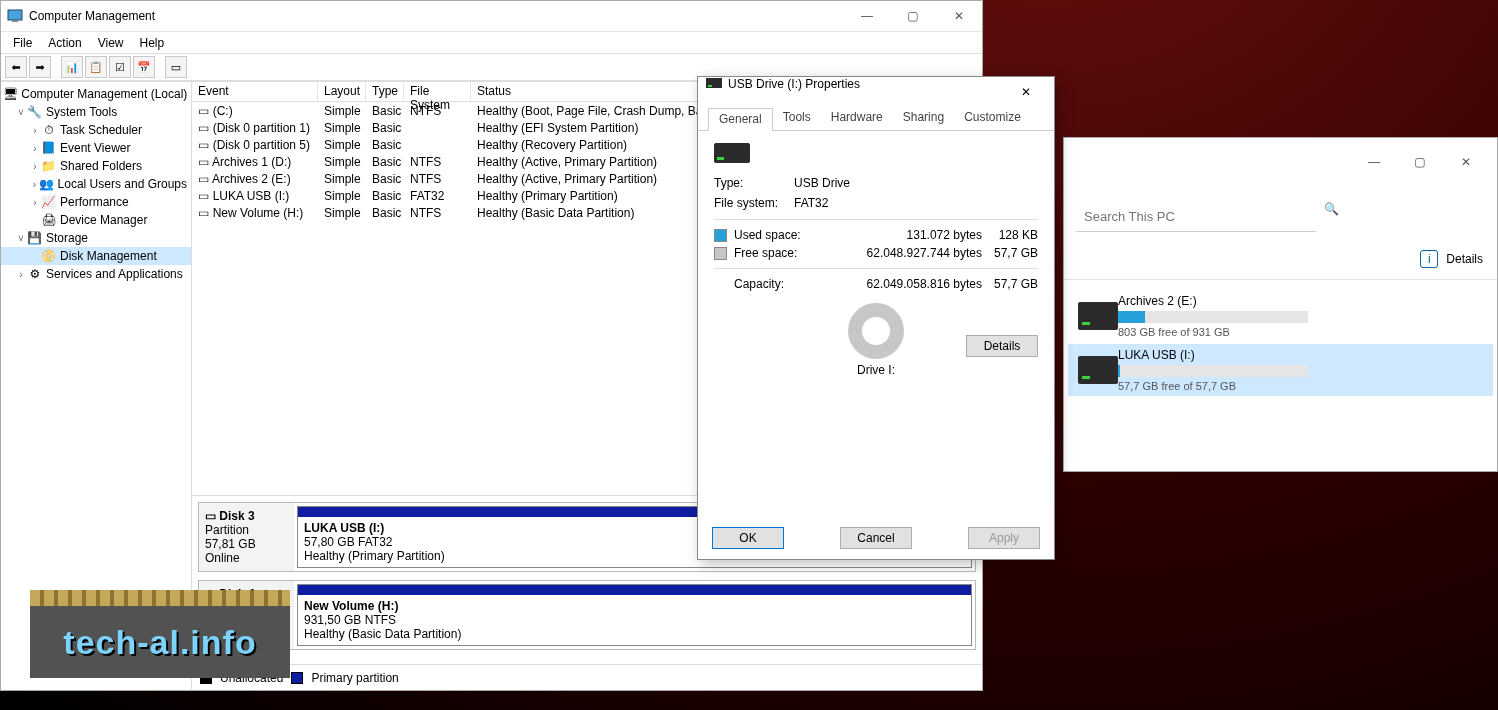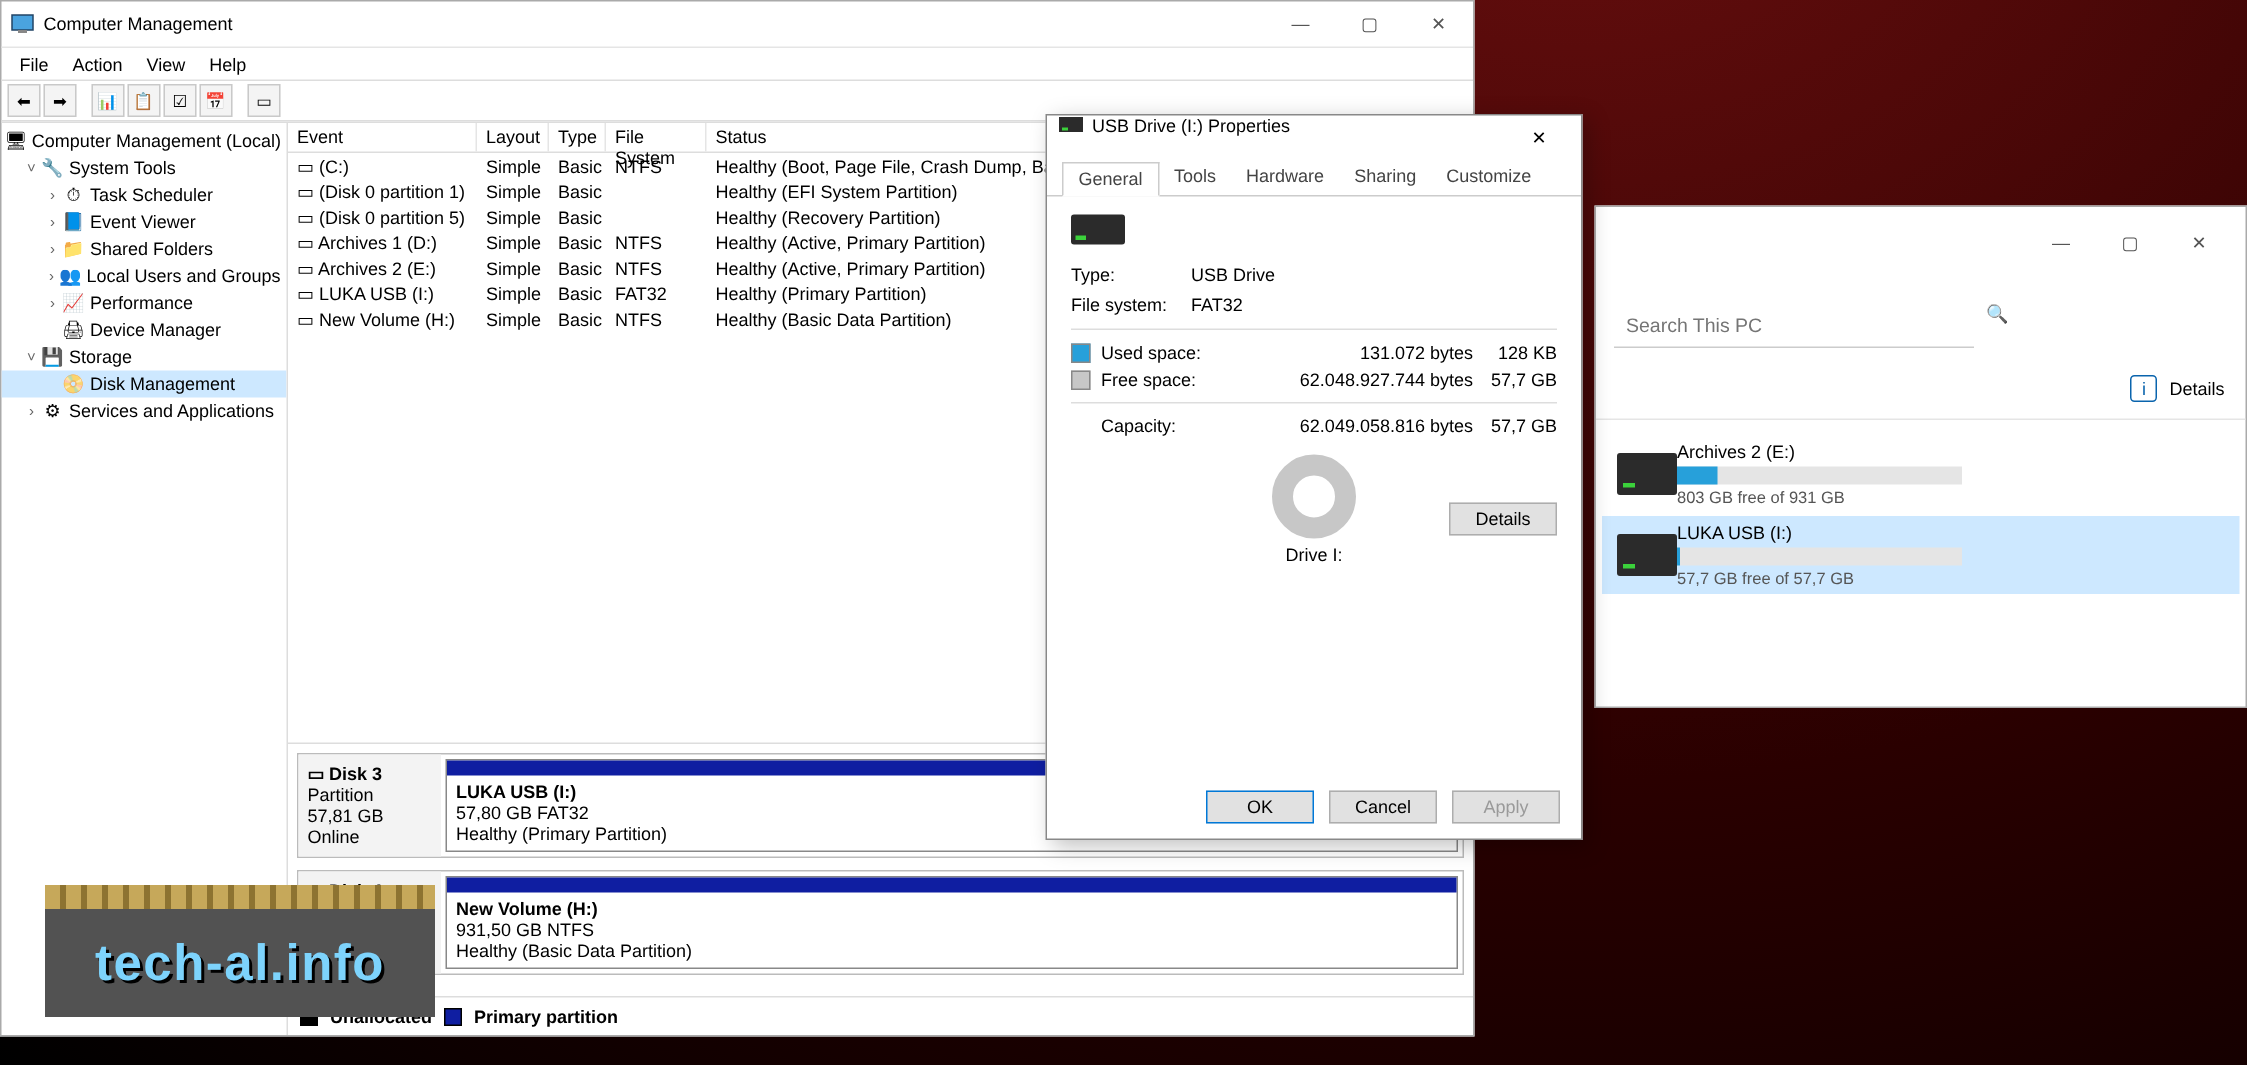--- a/index.html
+++ b/index.html
@@ -32,21 +32,21 @@
 .vrow div{padding:0 6px;white-space:nowrap;overflow:hidden;}
 .vol-spacer{flex:1;border-bottom:1px solid #ddd;}
 .disks{padding:6px;overflow:hidden;}
 .disk{display:flex;margin-bottom:8px;border:1px solid #bbb;}
 .disk-l{width:95px;background:#f3f3f3;padding:6px;}
 .disk-l b{font-weight:600;display:flex;align-items:center;gap:3px;}
 .disk-r{flex:1;display:flex;padding:2px;}
 .part{flex:1;border:1px solid #888;margin:1px;display:flex;flex-direction:column;}
 .part-hdr{height:10px;background:#0f1ea1;}
 .part-body{padding:4px 6px;}
-.legend{height:26px;border-top:1px solid #ddd;display:flex;align-items:center;gap:8px;padding:0 8px;font-weight:bold;}
+.legend{height:26px;border-top:1px solid #ddd;display:flex;align-items:center;gap:8px;padding:0 8px;}
 .lg-box{width:12px;height:12px;border:1px solid #000;display:inline-block;}
 
 .explorer{position:absolute;left:1063px;top:137px;width:435px;height:335px;background:#fff;border:1px solid #aaa;}
 .exp-top{height:48px;display:flex;align-items:center;padding:0 8px;}
 .srch{width:240px;height:30px;border:none;border-bottom:1px solid #ccc;padding:0 8px;font-size:13px;color:#666;margin-top:16px;}
 .exp-cmd{height:42px;border-bottom:1px solid #e5e5e5;display:flex;align-items:center;justify-content:flex-end;padding:0 14px;gap:8px;}
 .details-lnk{color:#000;display:flex;align-items:center;gap:4px;}
 .exp-body{padding:8px 0;}
 .drive{display:flex;align-items:center;padding:4px 10px;margin:2px 4px;}
 .drive.sel{background:#cde8ff;}
@@ -76,21 +76,21 @@
 .sep{height:1px;background:#ddd;margin:6px 0;}
 .spc-row{display:flex;align-items:center;padding:2px 0;}
 .spc-row .sq{width:13px;height:13px;border:1px solid #888;margin-right:7px;}
 .spc-row .lbl{flex:1;}
 .spc-row .b{width:120px;text-align:right;}
 .spc-row .g{width:56px;text-align:right;}
 .ring-wrap{display:flex;flex-direction:column;align-items:center;margin:10px 0 4px;position:relative;}
 .ring{width:56px;height:56px;border-radius:50%;border:14px solid #c7c7c7;}
 .det-btn{position:absolute;right:0;top:32px;width:72px;height:22px;border:1px solid #adadad;background:#e1e1e1;}
 .drvlbl{margin-top:4px;}
-.props-foot{position:absolute;left:0;right:0;bottom:10px;display:flex;justify-content:flex-end;gap:10px;padding:0 14px;}
+.props-foot{position:absolute;left:0;right:0;bottom:10px;display:flex;justify-content:space-between;gap:10px;padding:0 14px;}
 .pbtn{width:72px;height:22px;border:1px solid #adadad;background:#e1e1e1;}
 .pbtn.def{border:1px solid #0078d7;}
 .pbtn.dis{color:#9a9a9a;}
 
 .wm{position:absolute;left:10px;top:590px;width:290px;height:100px;}
 .wm-chip{position:absolute;left:20px;top:0;width:260px;height:28px;background:repeating-linear-gradient(90deg,#c6a85a 0 10px,#8d7331 10px 14px);}
 .wm-body{position:absolute;left:20px;top:16px;width:260px;height:72px;background:#525252;display:flex;align-items:center;justify-content:center;}
 .wm-text{font-size:34px;font-weight:800;color:#7dd3fc;text-shadow:2px 2px 0 #000;letter-spacing:1px;}
 svg{display:block}
 </style>

